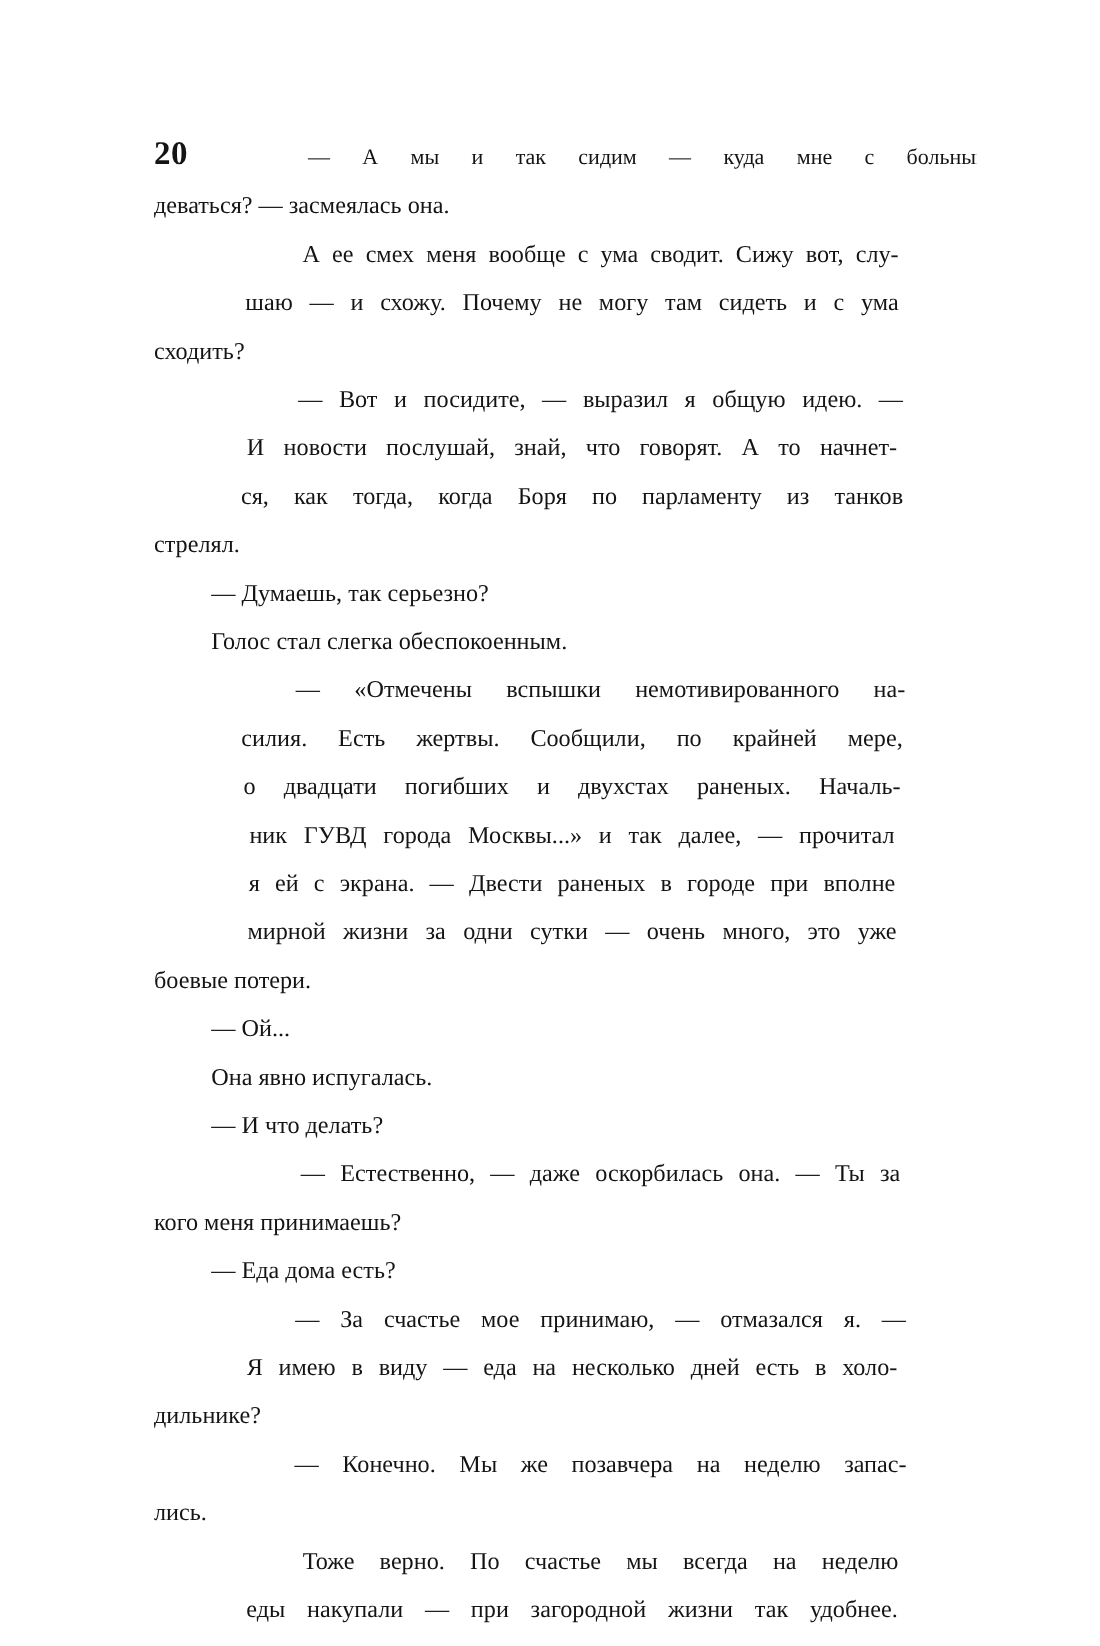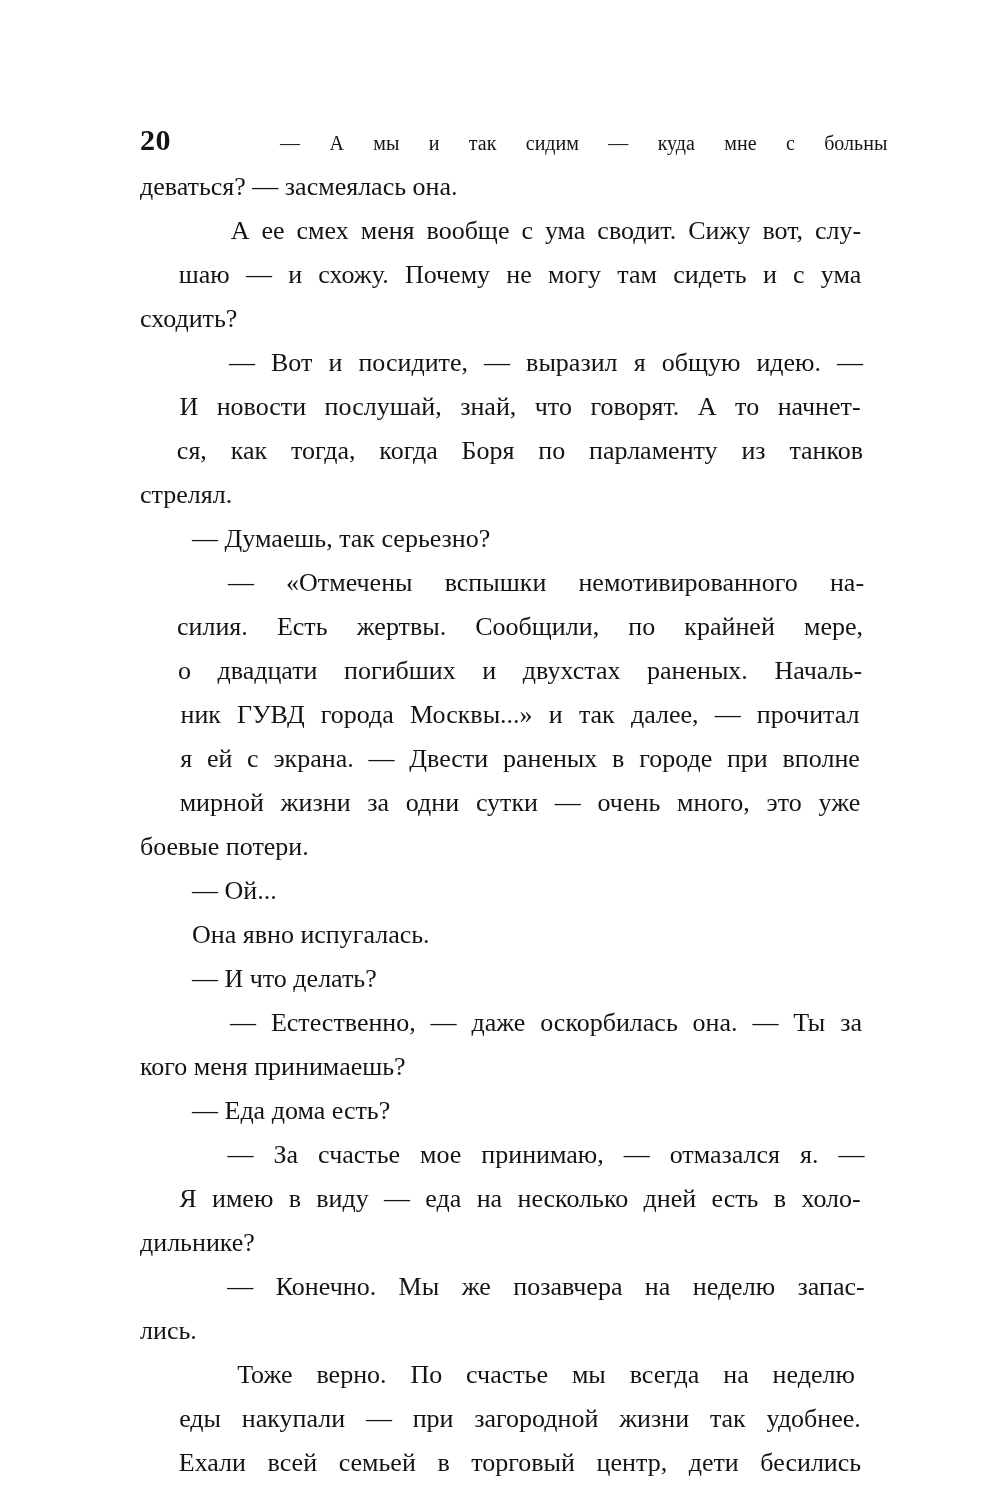--- a/index.html
+++ b/index.html
@@ -42,21 +42,21 @@
   .first-line-text {
     flex: 1 1 auto;
     font-size: 20px;
     line-height: 44px;
     text-align: justify;
     text-align-last: justify;
     white-space: nowrap;
   }
   p.para {
     margin: 0;
-    font-size: 26px;
+    font-size: 22px;
     line-height: 44px;
     text-align: justify;
     hyphens: manual;
   }
   p.para.indent {
     text-indent: 52px;
   }
   p.para.dash {
     text-indent: 52px;
   }
@@ -111,20 +111,23 @@
       <span class="line just">
           <span style="word-spacing: 17.31px;">ся, как тогда, когда Боря по парламенту из танков</span>
         </span>
       <span class="line">стрелял.</span>
     </p>
 
     <p class="para dash">
       <span>— Думаешь, так серьезно?</span>
     </p>
 
+    <p class="para indent">
+      <span>Голос стал слегка обеспокоенным.</span>
+    </p>
 
     <p class="para">
       <span class="line just">
           <span style="text-indent: 52px; display: inline-block; word-spacing: 25.65px;">— «Отмечены вспышки немотивированного на-</span>
         </span>
       <span class="line just">
           <span style="word-spacing: 22.63px;">силия. Есть жертвы. Сообщили, по крайней мере,</span>
         </span>
       <span class="line just">
           <span style="word-spacing: 20.07px;">о двадцати погибших и двухстах раненых. Началь-</span>

